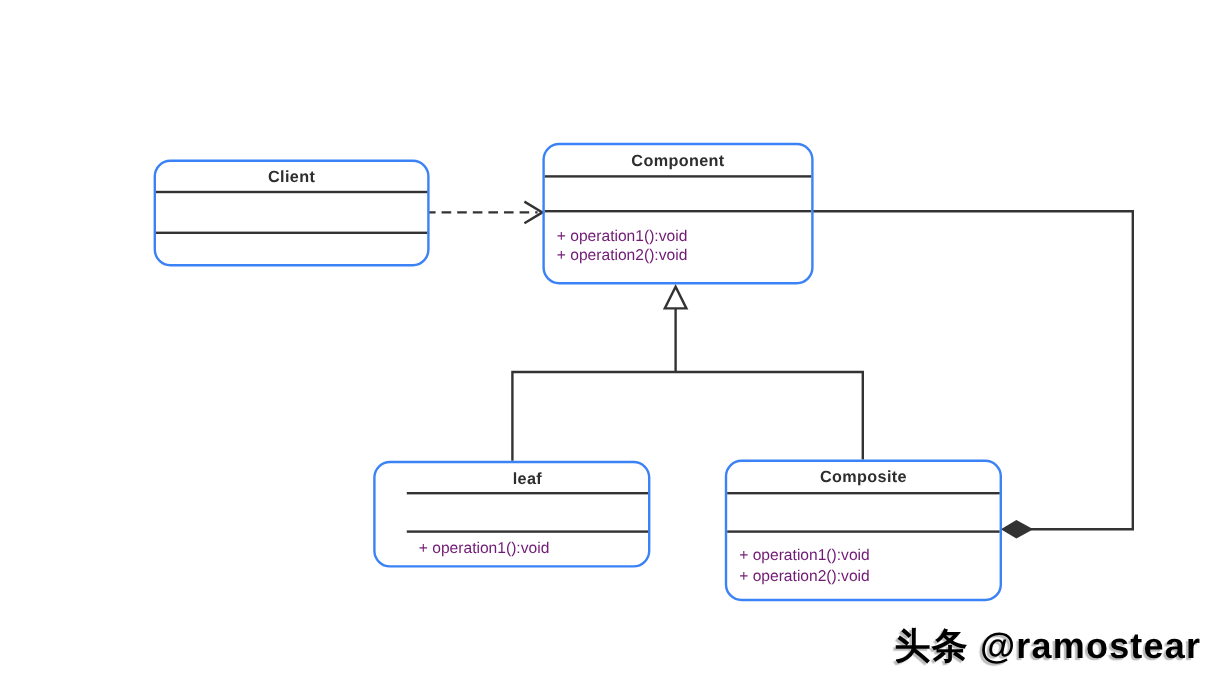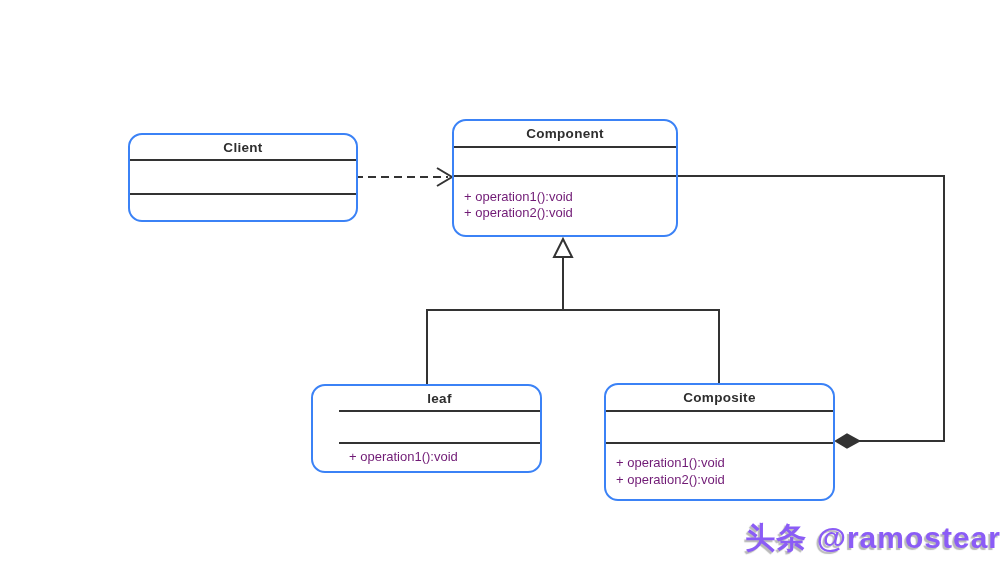--- a/index.html
+++ b/index.html
@@ -73,21 +73,21 @@
   #box-composite .uml-title   { height: 27px; text-align: right; }
   #box-composite .uml-attrs   { height: 32px; }
   #box-composite .uml-methods { padding: 10px 0 0 10px; line-height: 17px; }
 
   .watermark {
     position: absolute;
     right: 4px;
     top: 518px;
     font-size: 30px;
     font-weight: bold;
-    color: #8b5cf6;
+    color: #000000;
     text-shadow: -2px 2px 1px #b9b9b9;
     white-space: nowrap;
     letter-spacing: 1px;
   }
 </style>
 </head>
 <body>
 
 <div class="canvas">
 

